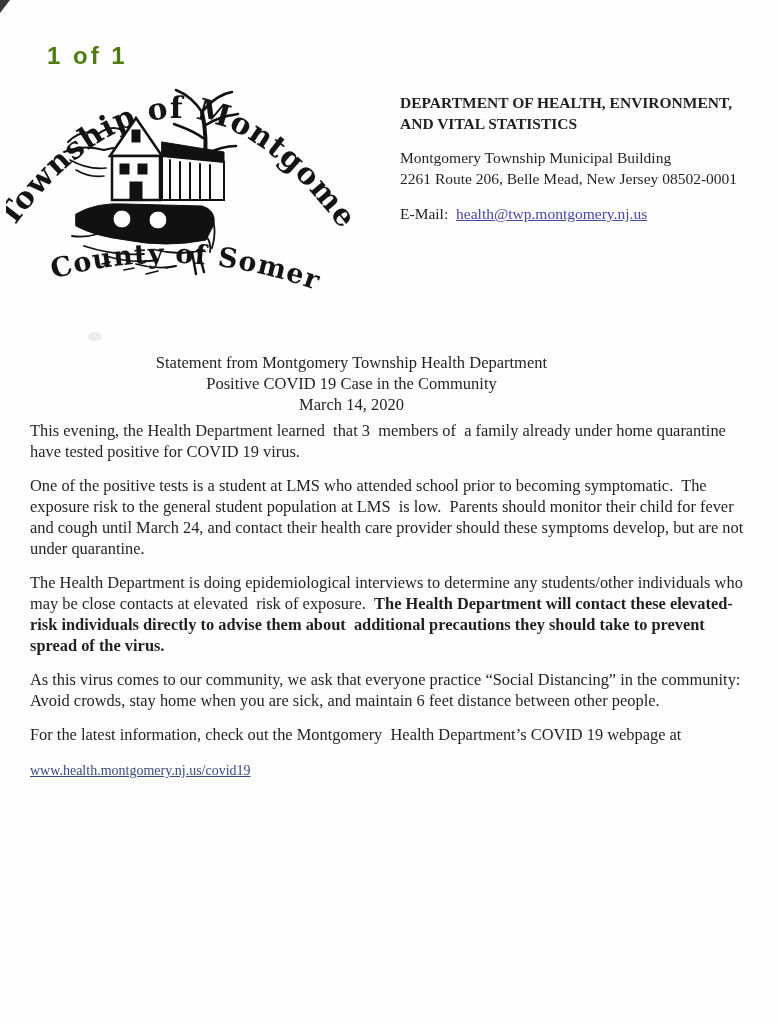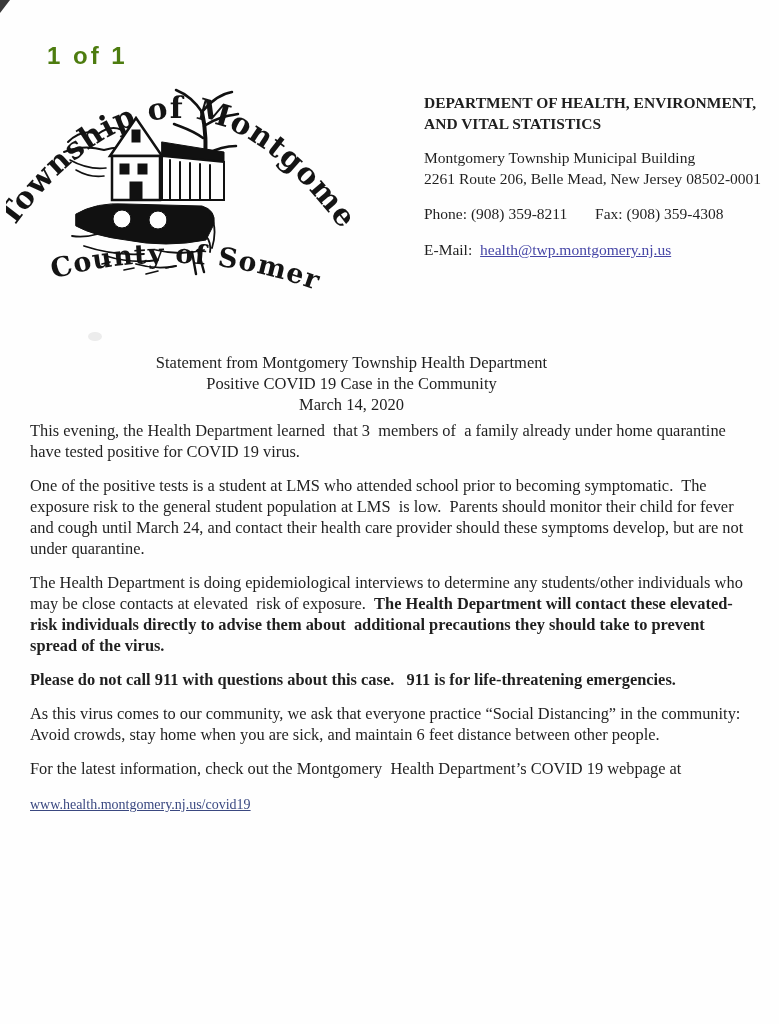--- a/index.html
+++ b/index.html
@@ -23,21 +23,21 @@
     width:14px;height:9px;background:#ececec;border-radius:50%;
   }
   .page-label{
     position:absolute;left:47px;top:42px;
     font-family:"Liberation Sans",sans-serif;
     font-weight:bold;font-size:24px;letter-spacing:3px;
     color:#4d7c0f;
   }
   .logo{position:absolute;left:6px;top:64px;width:344px;height:246px;}
   .header-right{
-    position:absolute;left:424px;top:92px;width:348px;
+    position:absolute;left:400px;top:92px;width:348px;
     font-size:15.5px;line-height:21px;
   }
   .dept-name{font-weight:bold;margin:0 0 13px 0;}
   .addr{margin:0 0 14px 0;}
   .phone-line{margin:0 0 15px 0;}
   .fax-part{margin-left:24px;}
   .email-line{margin:0;}
   .email-link{
     color:#4646a6;text-decoration:underline;cursor:pointer;margin-left:4px;
   }
@@ -112,45 +112,36 @@
 
   <div class="header-right">
     <p class="dept-name">
       <span>DEPARTMENT OF HEALTH, ENVIRONMENT,</span><br>
       <span>AND VITAL STATISTICS</span>
     </p>
     <p class="addr">
       <span>Montgomery Township Municipal Building</span><br>
       <span>2261 Route 206, Belle Mead, New Jersey 08502-0001</span>
     </p>
-    <p class="phone-line">
-      <span>Phone:</span>
-      <span>(908) 359-8211</span>
-      <span class="fax-part">
-        <span>Fax:</span>
-        <span>(908) 359-4308</span>
-      </span>
-    </p>
     <p class="email-line">
       <span>E-Mail:</span>
       <a class="email-link">health@twp.montgomery.nj.us</a>
     </p>
   </div>
 
   <div class="doc-title">
     <div>Statement from Montgomery Township Health Department</div>
     <div>Positive COVID 19 Case in the Community</div>
     <div>March 14, 2020</div>
   </div>
 
   <div class="body-block">
     <div>
         <p><span>This evening, the Health Department learned  that 3  members of  a family already under home quarantine have tested positive for COVID 19 virus.</span></p>
         <p><span>One of the positive tests is a student at LMS who attended school prior to becoming symptomatic.  The exposure risk to the general student population at LMS  is low.  Parents should monitor their child for fever and cough until March 24, and contact their health care provider should these symptoms develop, but are not under quarantine.</span></p>
         <p><span>The Health Department is doing epidemiological interviews to determine any students/other individuals who may be close contacts at elevated  risk of exposure.  </span><span class="bold">The Health Department will contact these elevated-risk individuals directly to advise them about  additional precautions they should take to prevent spread of the virus.</span></p>
-        <p><span class="bold">Please do not call 911 with questions about this case.   911 is for life-threatening emergencies.</span></p>
         <p><span>As this virus comes to our community, we ask that everyone practice “Social Distancing” in the community:  Avoid crowds, stay home when you are sick, and maintain 6 feet distance between other people.</span></p>
         <p><span>For the latest information, check out the Montgomery  Health Department’s COVID 19 webpage at</span></p>
       </div>
     <a class="weblink">www.health.montgomery.nj.us/covid19</a>
   </div>
 
 </div>
 
 </body></html>

